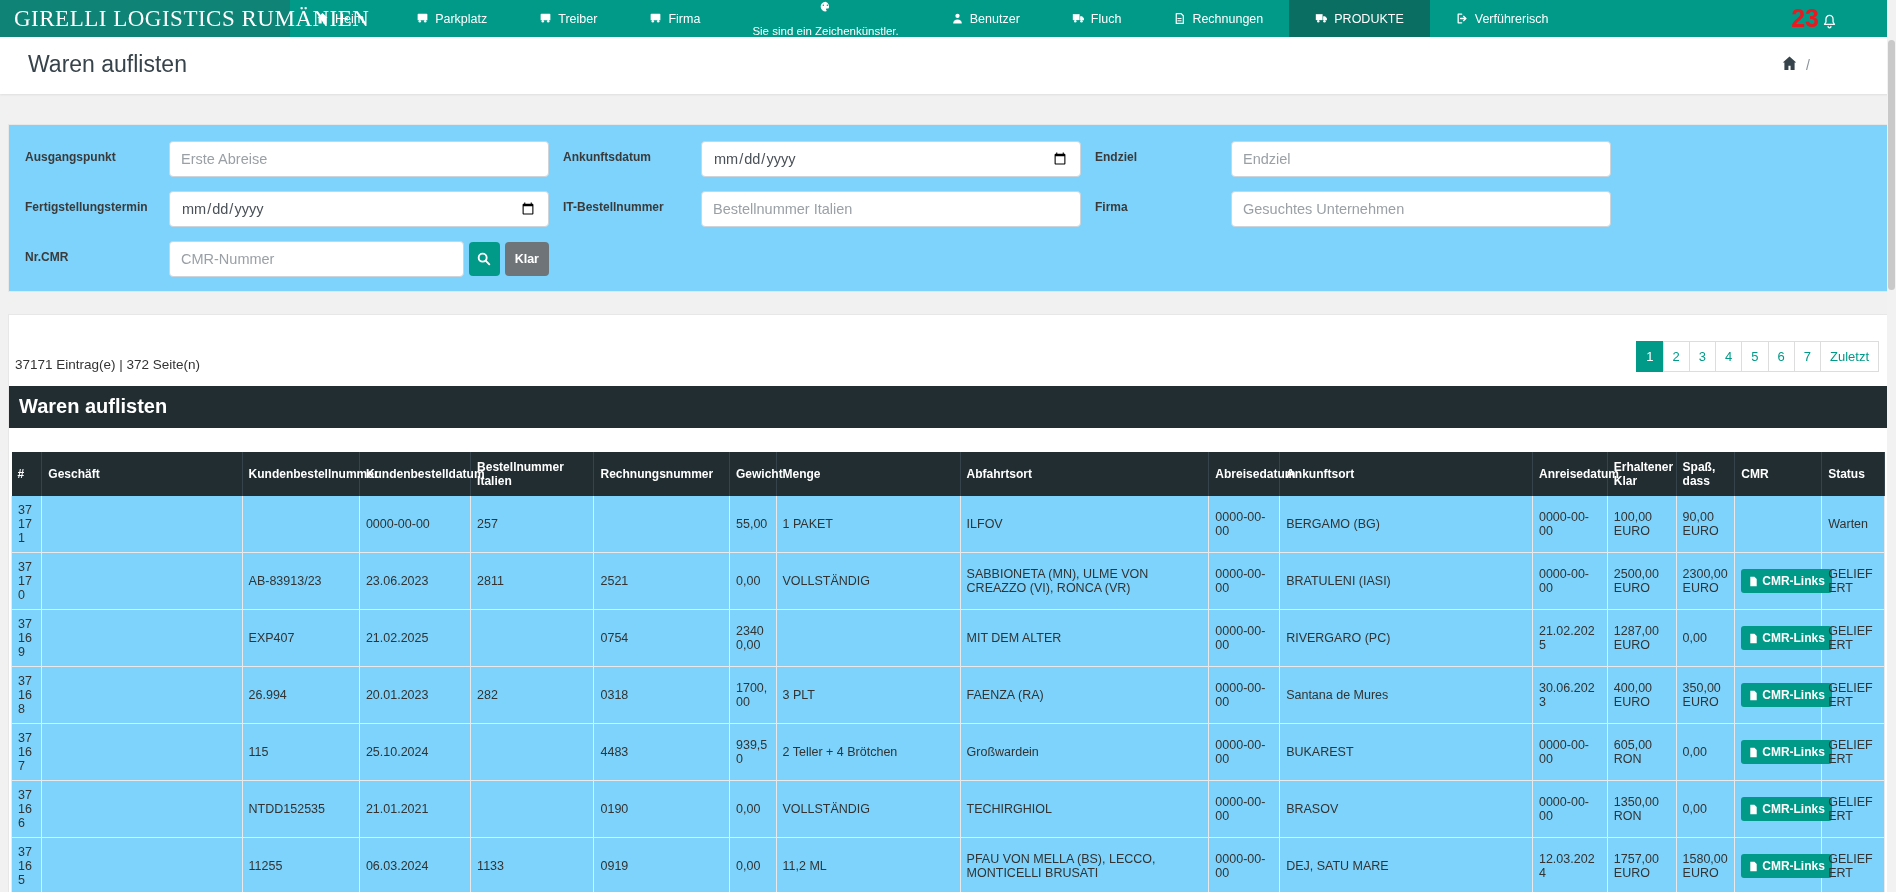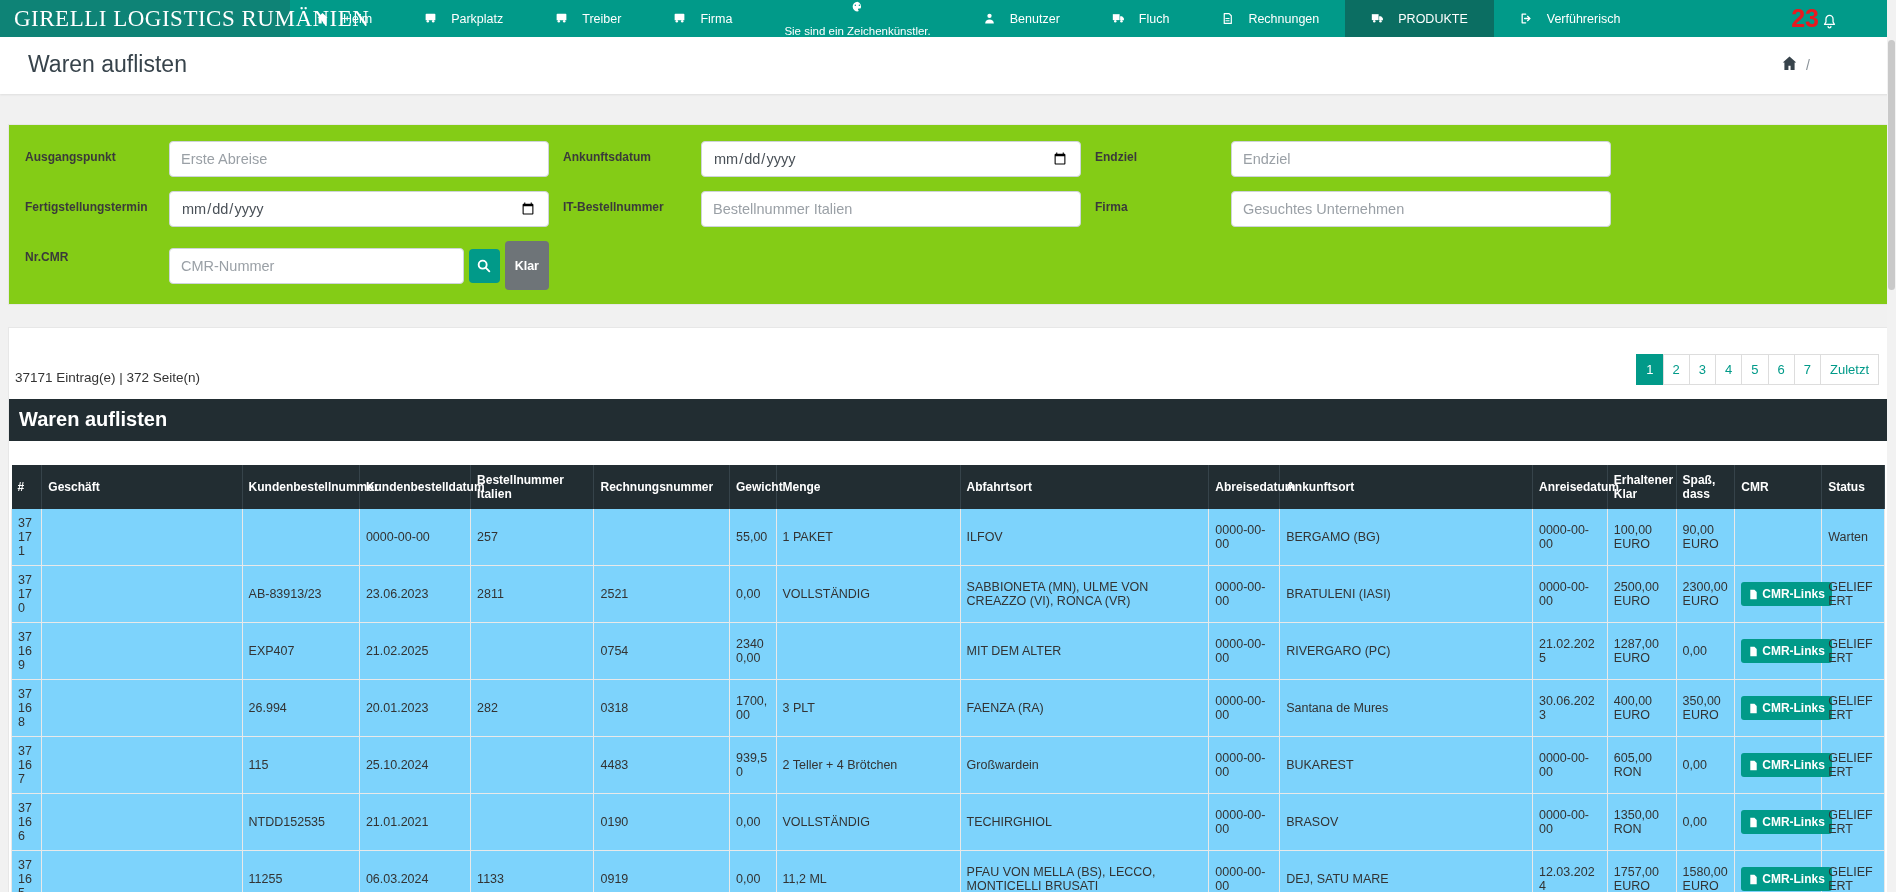--- a/index.html
+++ b/index.html
@@ -7,49 +7,49 @@
               font-family:"Liberation Sans", sans-serif; }
 
   
   .navbar { display:flex; align-items:stretch; height:37px; background:#019a89; position:relative; }
   .brand { width:290px; background:#0e8376; color:#fff; display:flex; align-items:center;
            padding-left:14px; font-family:"Liberation Serif", serif; font-size:23px; letter-spacing:.5px;
            white-space:nowrap; }
   .nav-items { display:flex; align-items:stretch; flex:0 0 auto; }
   .nav-item { display:flex; flex-direction:column; justify-content:center; align-items:center;
               color:#fff; font-size:12.5px; padding:0 26px; cursor:pointer; white-space:nowrap; }
-  .nav-item .line1 { display:flex; align-items:center; gap:14px; }
+  .nav-item .line1 { display:flex; align-items:center; gap:6px; }
   .nav-item.active { background:#0b6e62; }
   .nav-item .sublabel { font-size:11.5px; margin-top:12px; }
   .nav-icon { width:13px; height:13px; display:inline-block; }
   .nav-right { position:absolute; right:58px; top:0; height:37px; display:flex; align-items:center; gap:2px; }
   .notif-count { color:#e8191f; font-size:25px; font-weight:700; line-height:1; }
   .bell { width:17px; height:17px; margin-top:6px; }
 
   
   .page-header { background:#fff; padding:14px 28px 16px 28px; display:flex; align-items:center;
                  justify-content:space-between; box-shadow:0 1px 2px rgba(0,0,0,.08); }
   .page-title { font-size:23px; color:#37434b; font-weight:400; }
   .breadcrumb { display:flex; align-items:center; gap:8px; color:#8a9299; font-size:14px; padding-right:58px;}
   .breadcrumb svg { width:17px; height:17px; }
 
   
-  .filter-panel { background:#84cc16; margin:30px 8px 0 8px; border:1px solid #e7e7e7;
+  .filter-panel { background:#7dd3fc; margin:30px 8px 0 8px; border:1px solid #e7e7e7;
                   padding:16px 12px 14px 12px; }
   .filter-grid { display:grid; grid-template-columns:138px 380px 132px 380px 130px 380px;
                  column-gap:10px; row-gap:14px; align-items:center; }
   .f-label { font-size:12px; font-weight:700; color:#3a3a3a; padding-left:4px; align-self:start; margin-top:9px;}
   .f-input { width:100%; height:36px; border:1px solid #ced4da; border-radius:4px; padding:6px 11px;
              font-size:14.5px; color:#495057; font-family:"Liberation Sans", sans-serif; background:#fff; }
   .f-input::placeholder { color:#9aa0a6; }
   .cmr-row { display:flex; gap:5px; align-items:center; }
   .btn-search { width:40px; height:34px; background:#019a89; border:none; border-radius:4px;
                 display:flex; align-items:center; justify-content:center; cursor:pointer; }
   .btn-search svg { width:16px; height:16px; }
-  .btn-clear { height:49px; background:#6e7478; color:#fff; border:none; border-radius:4px;
+  .btn-clear { height:34px; background:#6e7478; color:#fff; border:none; border-radius:4px;
                font-size:12.5px; font-weight:700; padding:0 10px; cursor:pointer; }
 
   
   .main-panel { background:#fff; margin:22px 8px 0 8px; border:1px solid #e7e7e7; }
   .results-bar { display:flex; justify-content:space-between; align-items:flex-end; padding:26px 4px 14px 6px; }
   .results-count { font-size:13.5px; color:#333; }
   .pagination { display:flex; margin-right:4px; }
   .page-btn { min-width:27px; height:31px; border:1px solid #ddd; background:#fff; color:#019a89;
               font-size:13px; display:flex; align-items:center; justify-content:center;
               margin-left:-1px; padding:0 9px; cursor:pointer; }

